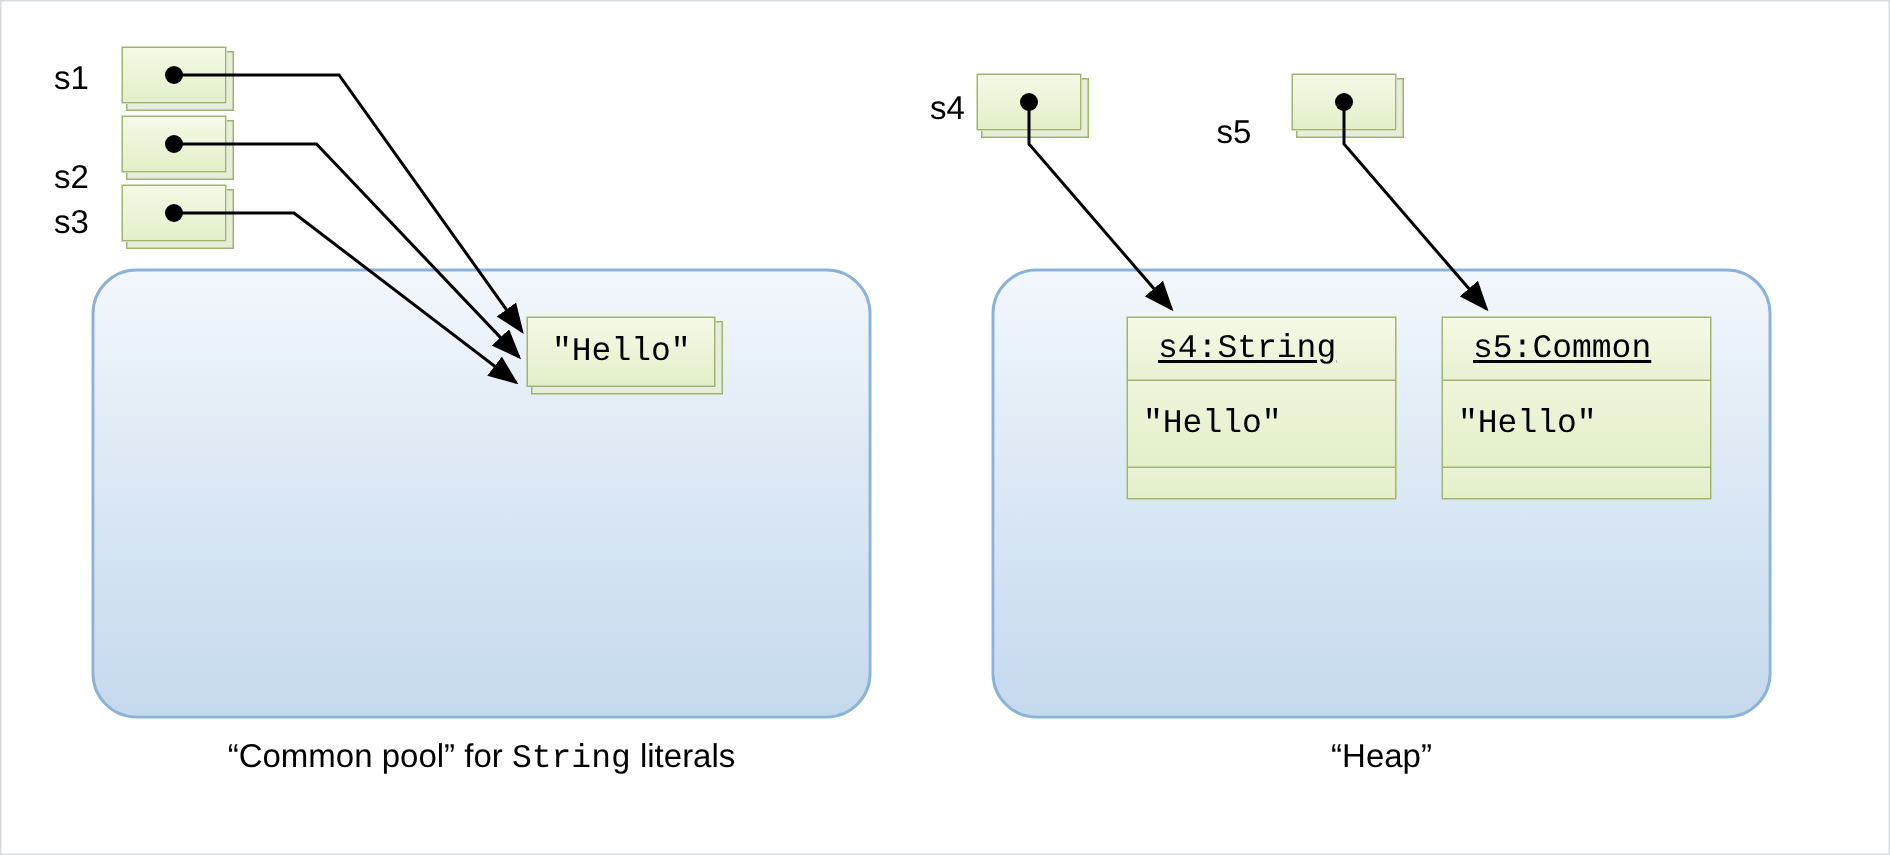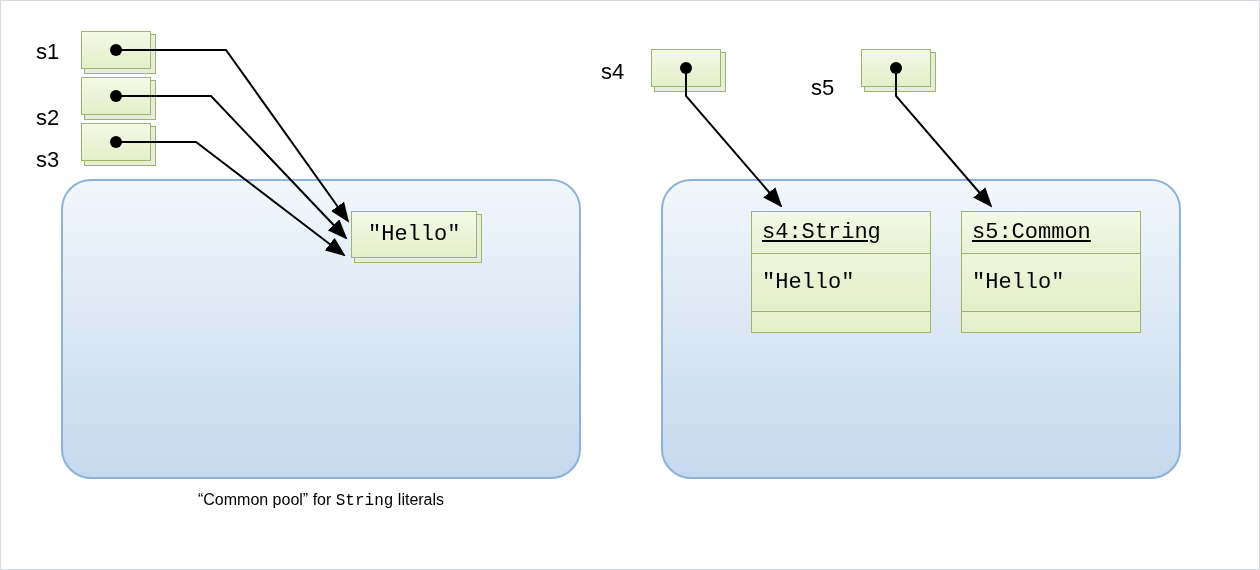--- a/index.html
+++ b/index.html
@@ -55,40 +55,40 @@
     font-size: 22px;
   }
   .obj-box {
     position: absolute;
     width: 180px;
     border: 1px solid #9fb56e;
     background: #eef5db;
   }
   .obj-header {
     border-bottom: 1px solid #9fb56e;
-    padding: 8px 10px;
+    padding: 8px 20px;
     font-family: Consolas, "Courier New", monospace;
     font-size: 22px;
     text-decoration: underline;
     background: linear-gradient(to bottom, #f4f9e6, #e8f1d2);
   }
   .obj-body {
     border-bottom: 1px solid #9fb56e;
     padding: 16px 10px;
     font-family: Consolas, "Courier New", monospace;
     font-size: 22px;
     background: linear-gradient(to bottom, #eef5db, #e3efc9);
   }
   .obj-foot {
     height: 20px;
     background: linear-gradient(to bottom, #eaf2d4, #e3efc9);
   }
   .caption {
     position: absolute;
-    font-size: 16px;
+    font-size: 22px;
     color: #000;
     text-align: center;
   }
   .caption .mono {
     font-family: Consolas, "Courier New", monospace;
   }
   svg.arrows {
     position: absolute;
     left: 0;
     top: 0;
@@ -97,33 +97,33 @@
     pointer-events: none;
   }
 </style>
 </head>
 <body>
 
 <div class="canvas">
 
   <div class="var-label" style="left:35px; top:38px;">s1</div>
   <div class="var-label" style="left:35px; top:84px;margin-top:20px;">s2</div>
-  <div class="var-label" style="left:35px; top:146px;">s3</div>
+  <div class="var-label" style="left:35px; top:134px;">s3</div>
 
   <div class="ref-box" style="left:80px; top:30px;">
       <div class="dot"></div>
     </div>
   <div class="ref-box" style="left:80px; top:76px;">
       <div class="dot"></div>
     </div>
   <div class="ref-box" style="left:80px; top:122px;">
       <div class="dot"></div>
     </div>
 
-  <div class="var-label" style="left:600px; top:58px;">s4</div>
+  <div class="var-label" style="left:619px; top:58px;">s4</div>
   <div class="var-label" style="left:810px; top:58px;margin-top:16px;">s5</div>
 
   <div class="ref-box" style="left:650px; top:48px;">
       <div class="dot"></div>
     </div>
   <div class="ref-box" style="left:860px; top:48px;">
       <div class="dot"></div>
     </div>
 
   <div class="pool" style="left:60px; top:178px; width:520px; height:300px;"></div>
@@ -139,20 +139,21 @@
 
   <div class="obj-box" style="left:960px; top:210px;">
     <div class="obj-header">s5:Common</div>
     <div class="obj-body">"Hello"</div>
     <div class="obj-foot"></div>
   </div>
 
   <div class="caption" style="left:60px; top:490px; width:520px;">
     <span>“Common pool” for </span><span class="mono">String</span><span> literals</span>
   </div>
+  <div class="caption" style="left:660px; top:490px; width:520px;">“Heap”</div>
 
   <svg class="arrows">
     <defs>
       <marker id="arrowhead" markerWidth="10" markerHeight="8" refX="9" refY="4" orient="auto">
         <polygon points="0 0, 10 4, 0 8" fill="#000"></polygon>
       </marker>
     </defs>
 
     <path d="M 120 49 L 225 49 L 347 220" stroke="#000" stroke-width="2" fill="none" marker-end="url(#arrowhead)"></path>
 

